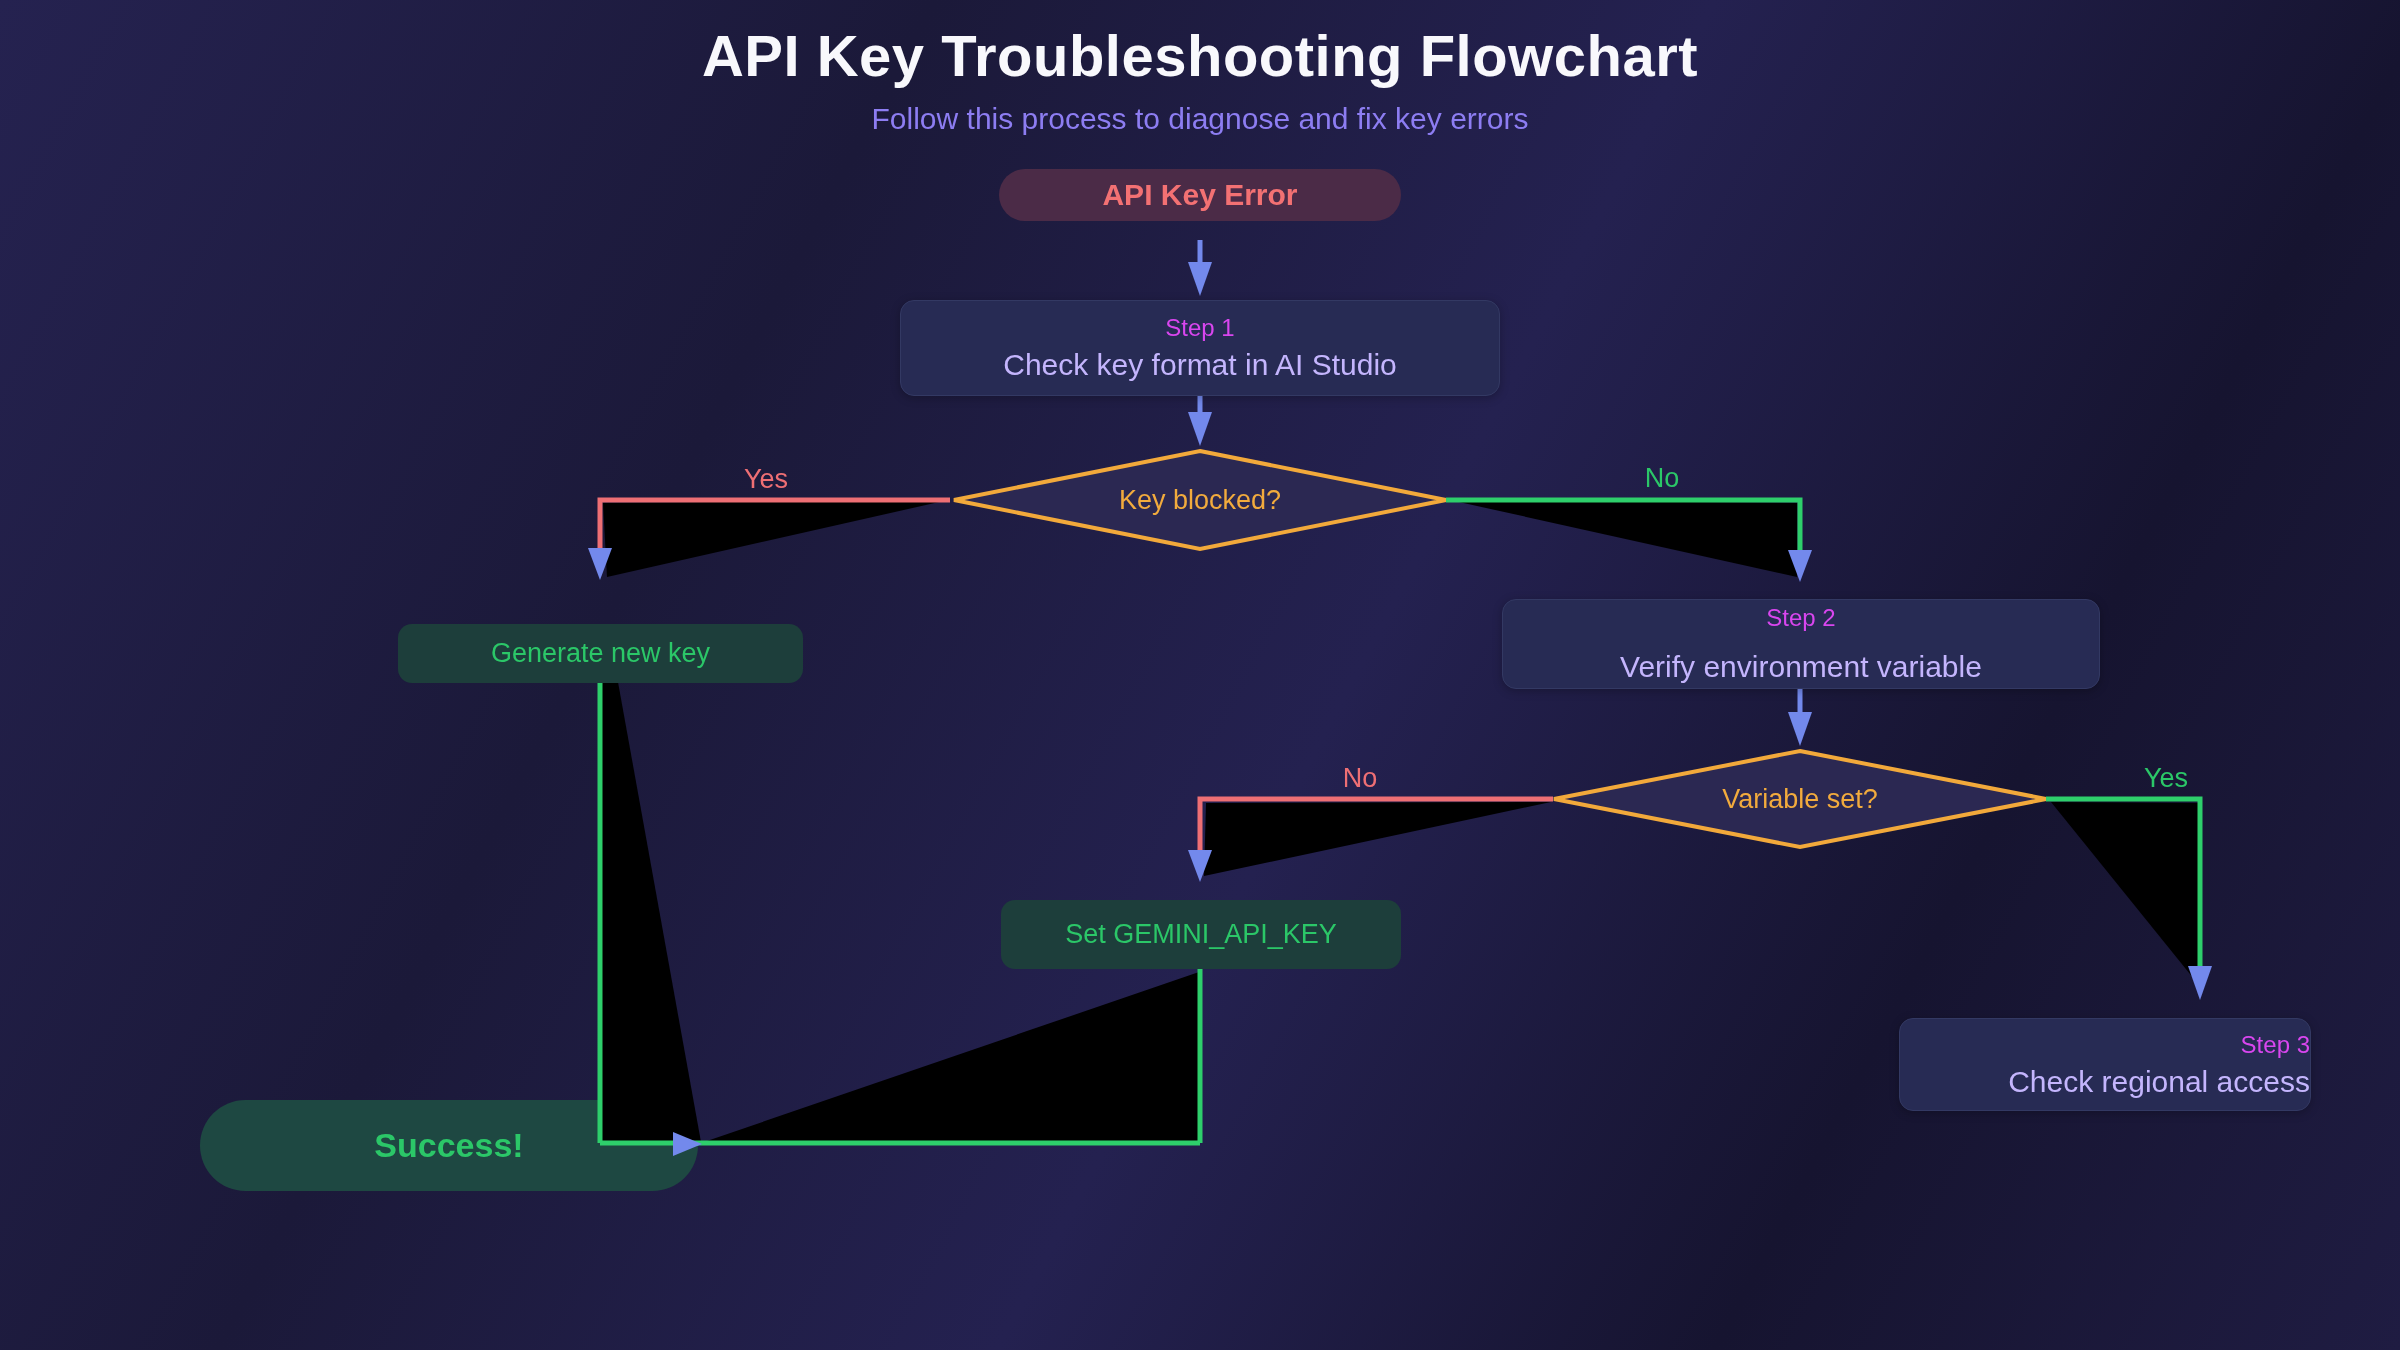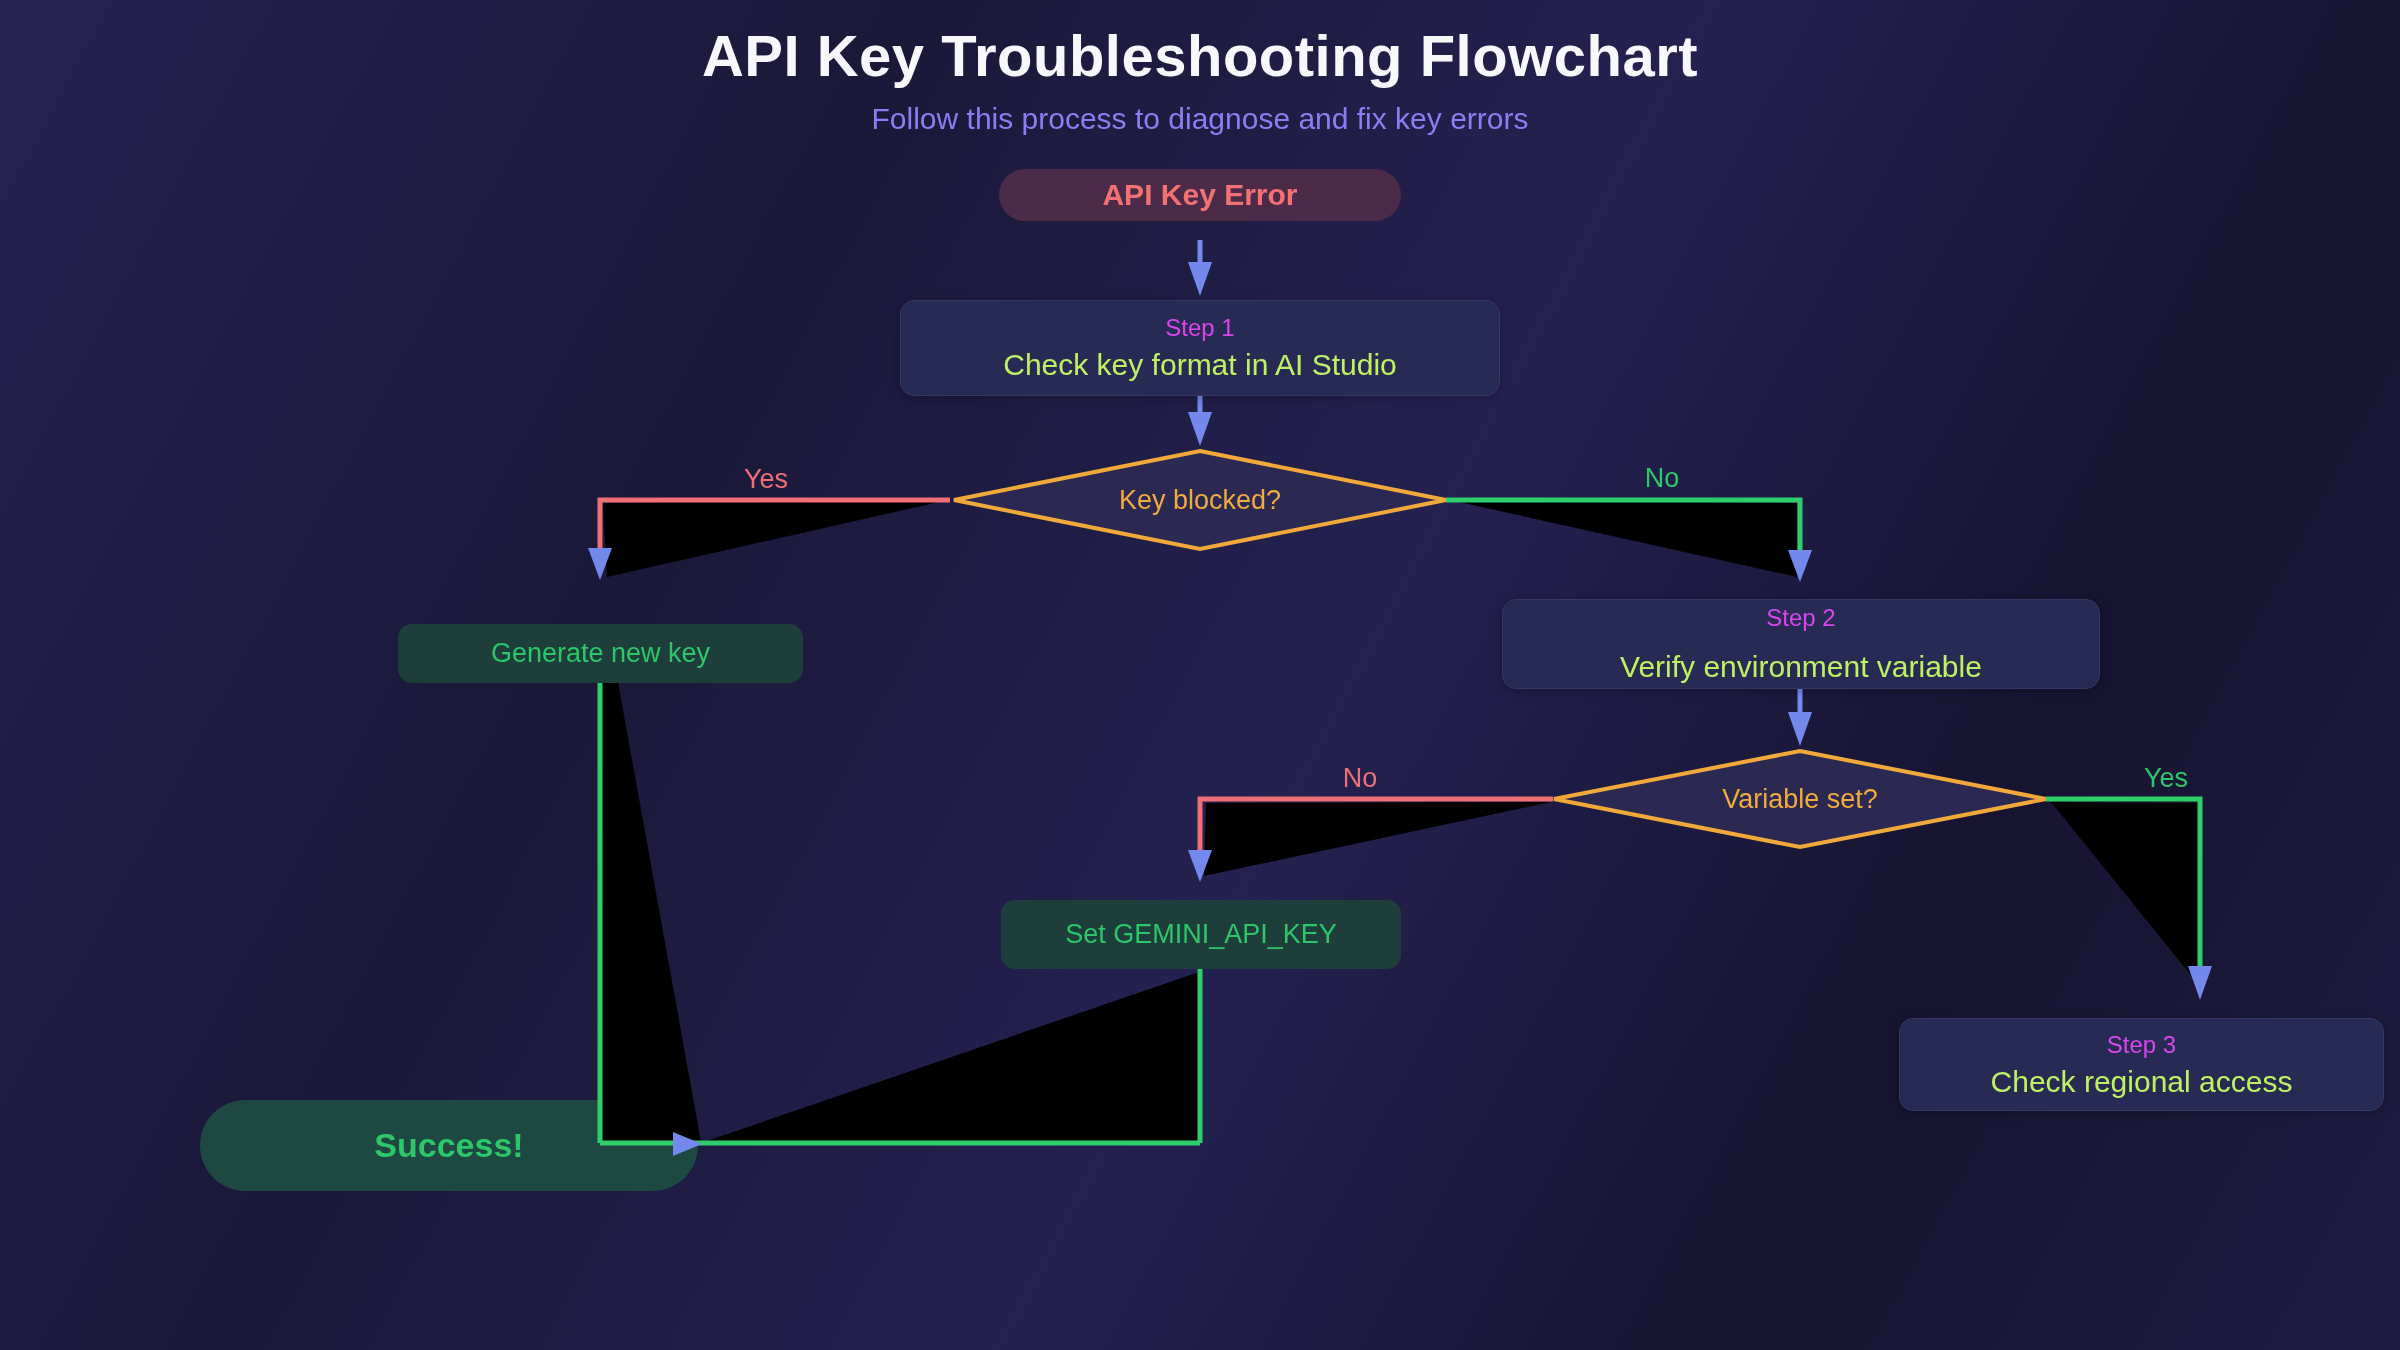--- a/index.html
+++ b/index.html
@@ -16,24 +16,24 @@
   .page-title{left:0;top:22px;width:100%;text-align:center;color:#f8f8fc;font-size:58px;font-weight:bold;letter-spacing:0.5px;}
   .page-subtitle{left:0;top:102px;width:100%;text-align:center;color:#8d7df2;font-size:30px;}
   .page-footer{left:0;top:1274px;width:100%;text-align:center;color:#565c7e;font-size:30px;}
 
   .node{display:flex;flex-direction:column;align-items:center;justify-content:center;text-align:center;box-sizing:border-box;}
   .pill-start{left:999px;top:169px;width:402px;height:52px;border-radius:36px;background:#4b2b47;}
   .pill-start .lbl{color:#f37173;font-size:30px;font-weight:bold;}
 
   .step-box{background:#272b54;border:1px solid #333963;border-radius:14px;box-shadow:0 2px 10px rgba(0,0,0,0.25);}
   .step-box .badge{color:#d946ef;font-size:24px;margin-bottom:6px;}
-  .step-box .lbl{color:#bef264;font-size:30px;}
+  .step-box .lbl{color:#c4b5fd;font-size:30px;}
   .box-step1{left:900px;top:300px;width:600px;height:96px;}
   .box-step2{left:1502px;top:599px;width:598px;height:90px;gap:12px;}
-  .box-step3{left:1899px;top:1018px;width:485px;height:93px;}
+  .box-step3{left:1899px;top:1018px;width:412px;height:93px;align-items:flex-end;}
 
   .teal-box{background:#1d3e3b;border-radius:14px;}
   .teal-box .lbl{color:#2bc768;font-size:27px;}
   .box-generate{left:398px;top:624px;width:405px;height:59px;}
   .box-setkey{left:1001px;top:900px;width:400px;height:69px;}
 
   .pill-success{left:200px;top:1100px;width:498px;height:91px;border-radius:46px;background:#1e4842;}
   .pill-success .lbl{color:#2bc768;font-size:34px;font-weight:bold;}
 
   .diamond-label{color:#f2ab3d;font-size:27px;transform:translate(-50%,-50%);white-space:nowrap;}

